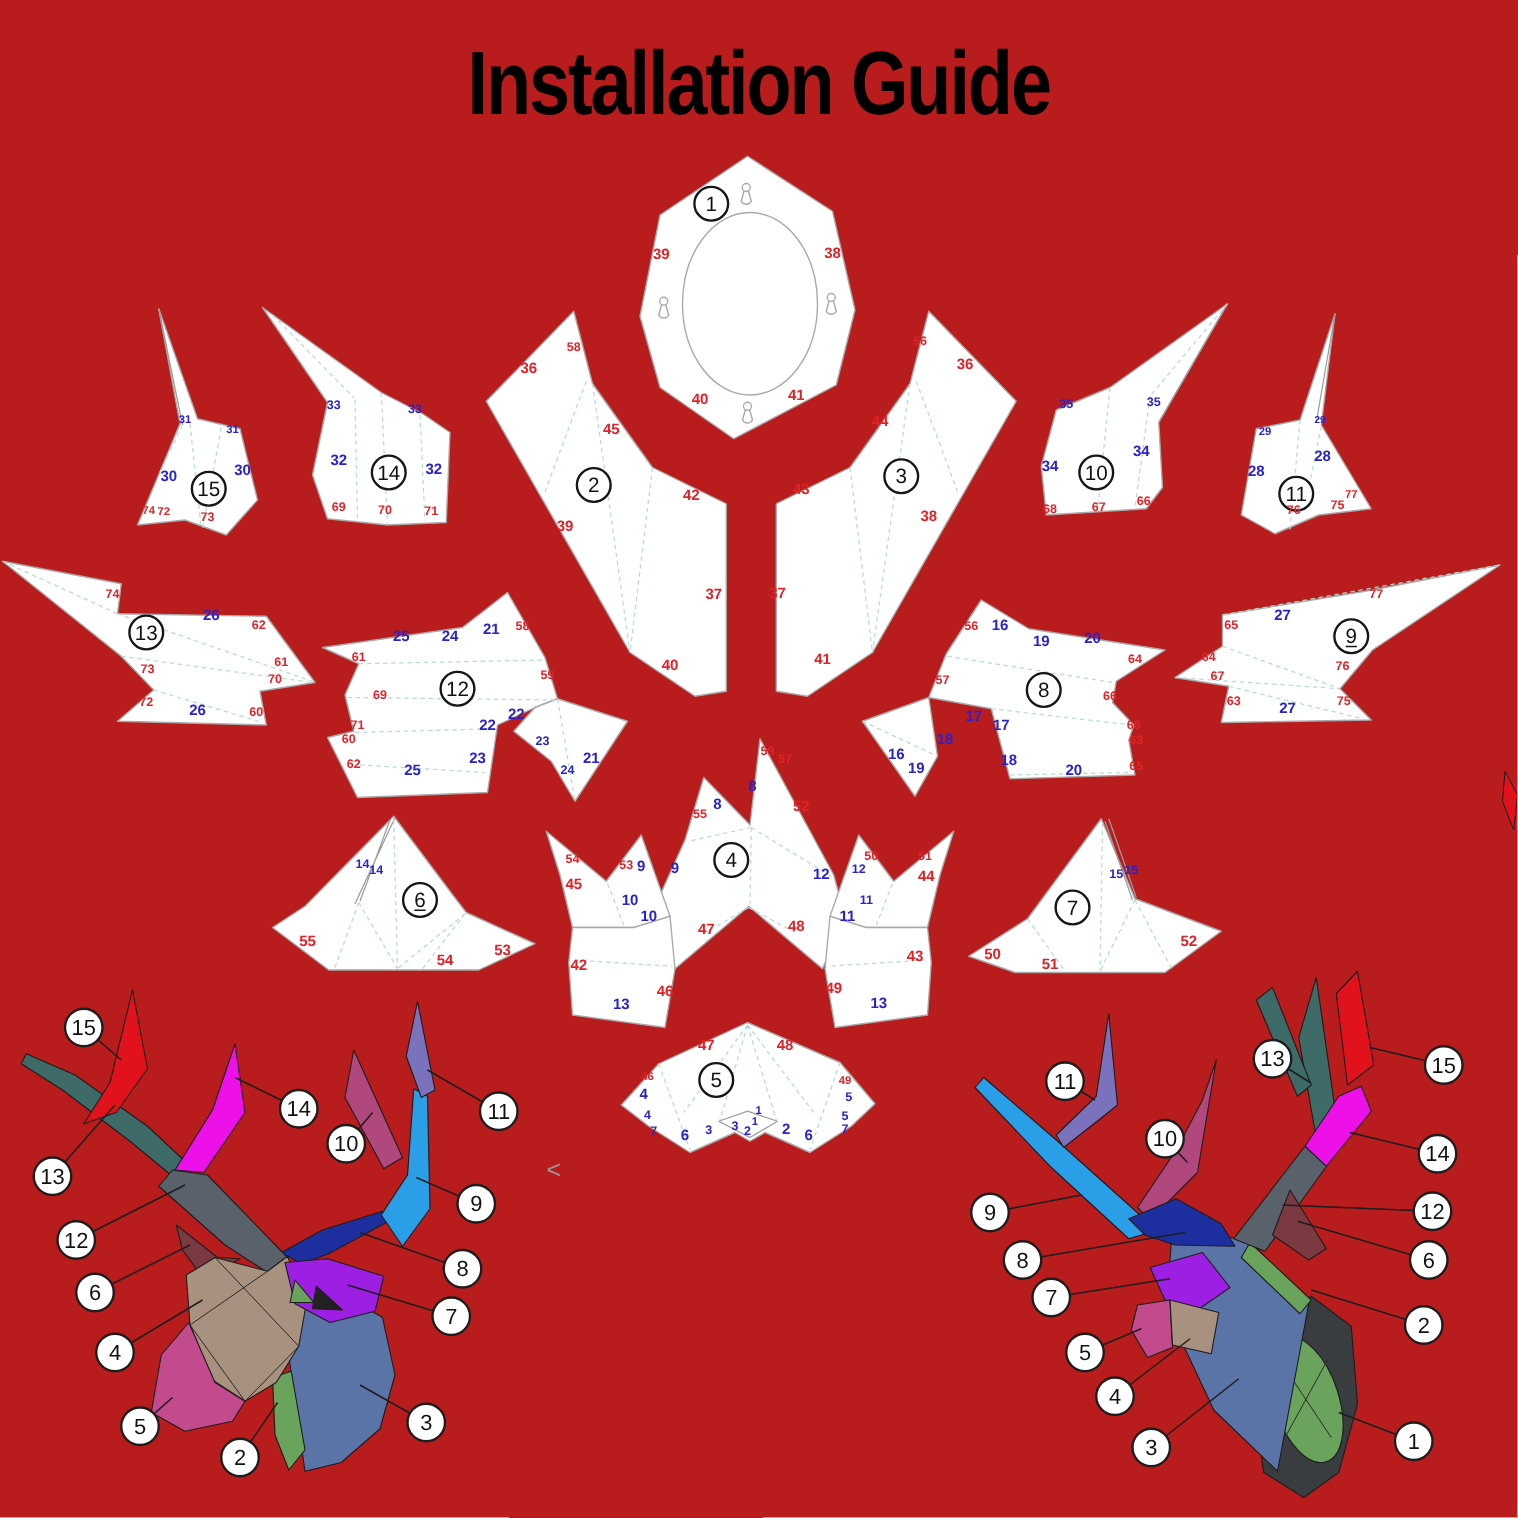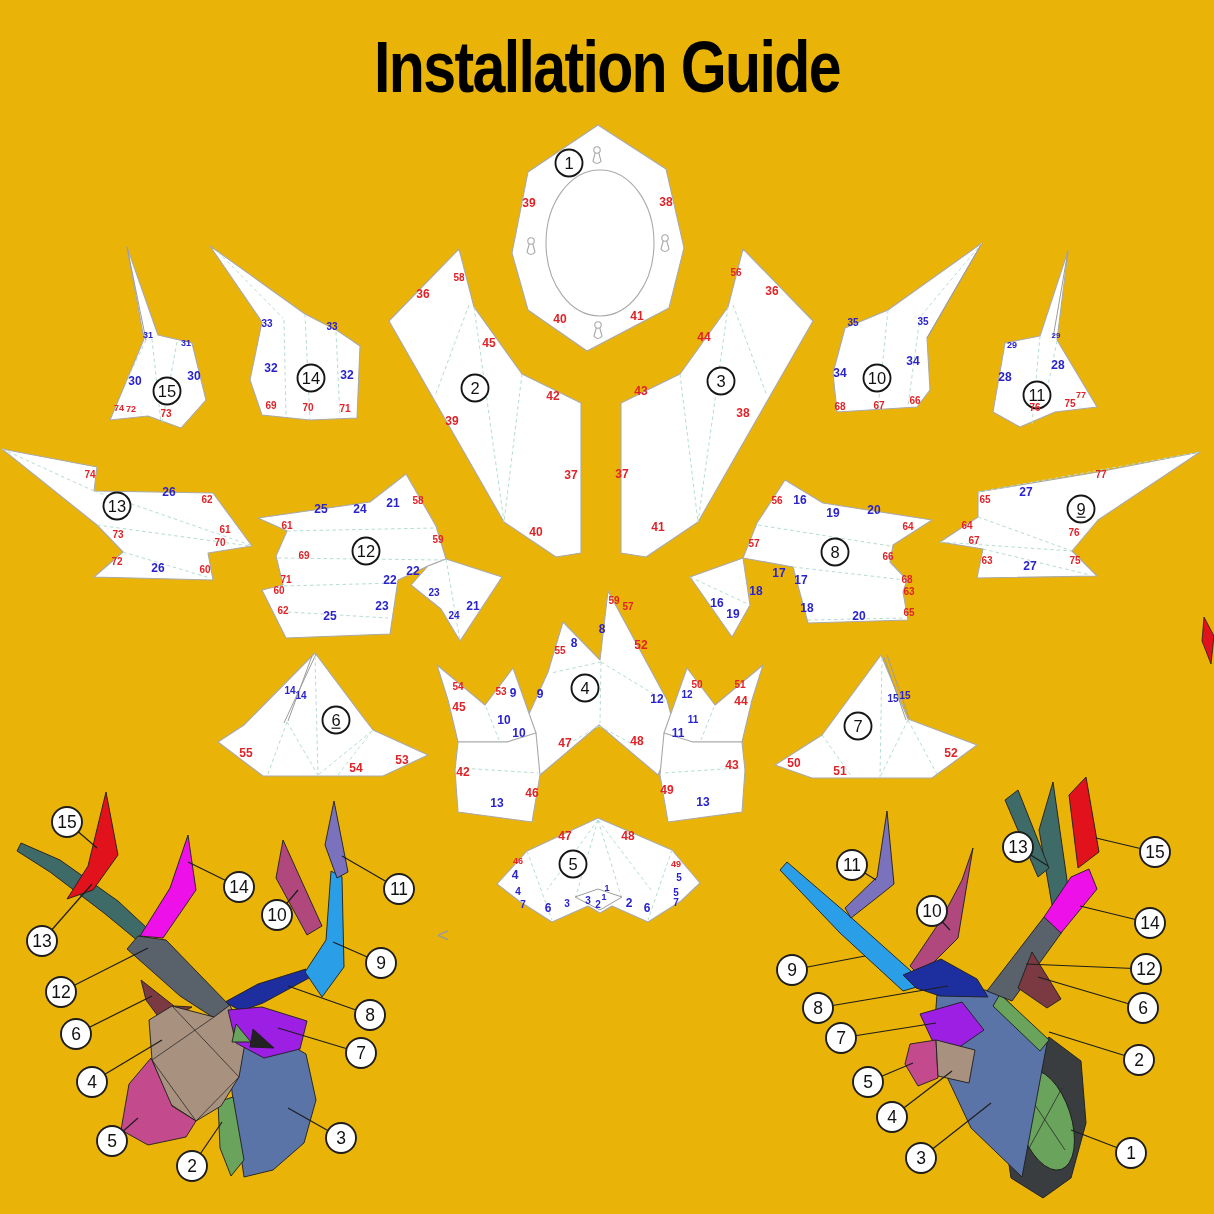--- a/index.html
+++ b/index.html
@@ -1,16 +1,16 @@
 <!DOCTYPE html>
 <html><head>
 <meta charset="utf-8">
 <style>
   html,body{margin:0;padding:0;background:#ffffff;}
-  #stage{position:relative;width:1214px;height:1214px;background:#eab308;overflow:hidden;
+  #stage{position:relative;width:1214px;height:1214px;background:#b91c1c;overflow:hidden;
          font-family:"Liberation Sans",sans-serif;}
   #title{position:absolute;top:26px;left:0;width:100%;text-align:center;
          font-weight:900;font-size:72px;letter-spacing:-2px;color:#000;
          transform:scaleX(0.82);transform-origin:50% 50%;
          font-family:"Liberation Sans",sans-serif;}
   svg{position:absolute;top:0;left:0;}
   .outline{fill:#ffffff;stroke:#a9a9a9;stroke-width:1.1;stroke-linejoin:round;}
   .fold{fill:none;stroke:#b5ddd1;stroke-width:1;stroke-dasharray:3.5,3;}
   .slit{fill:none;stroke:#9c9c9c;stroke-width:1;}
   .part{stroke:#1d1d1d;stroke-width:0.9;stroke-linejoin:round;}

